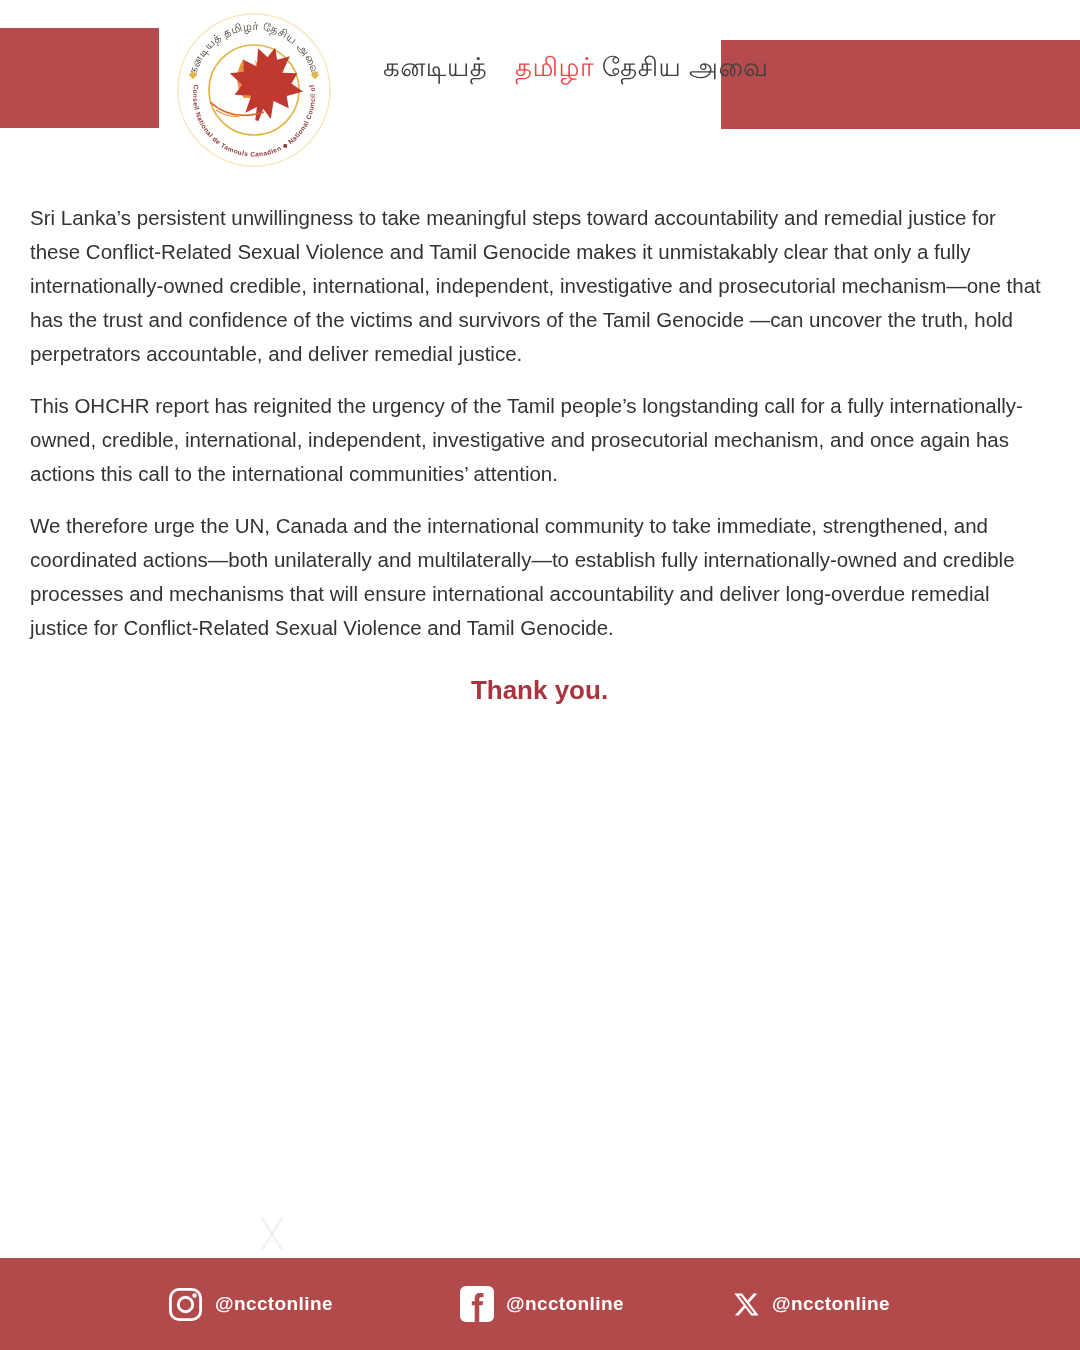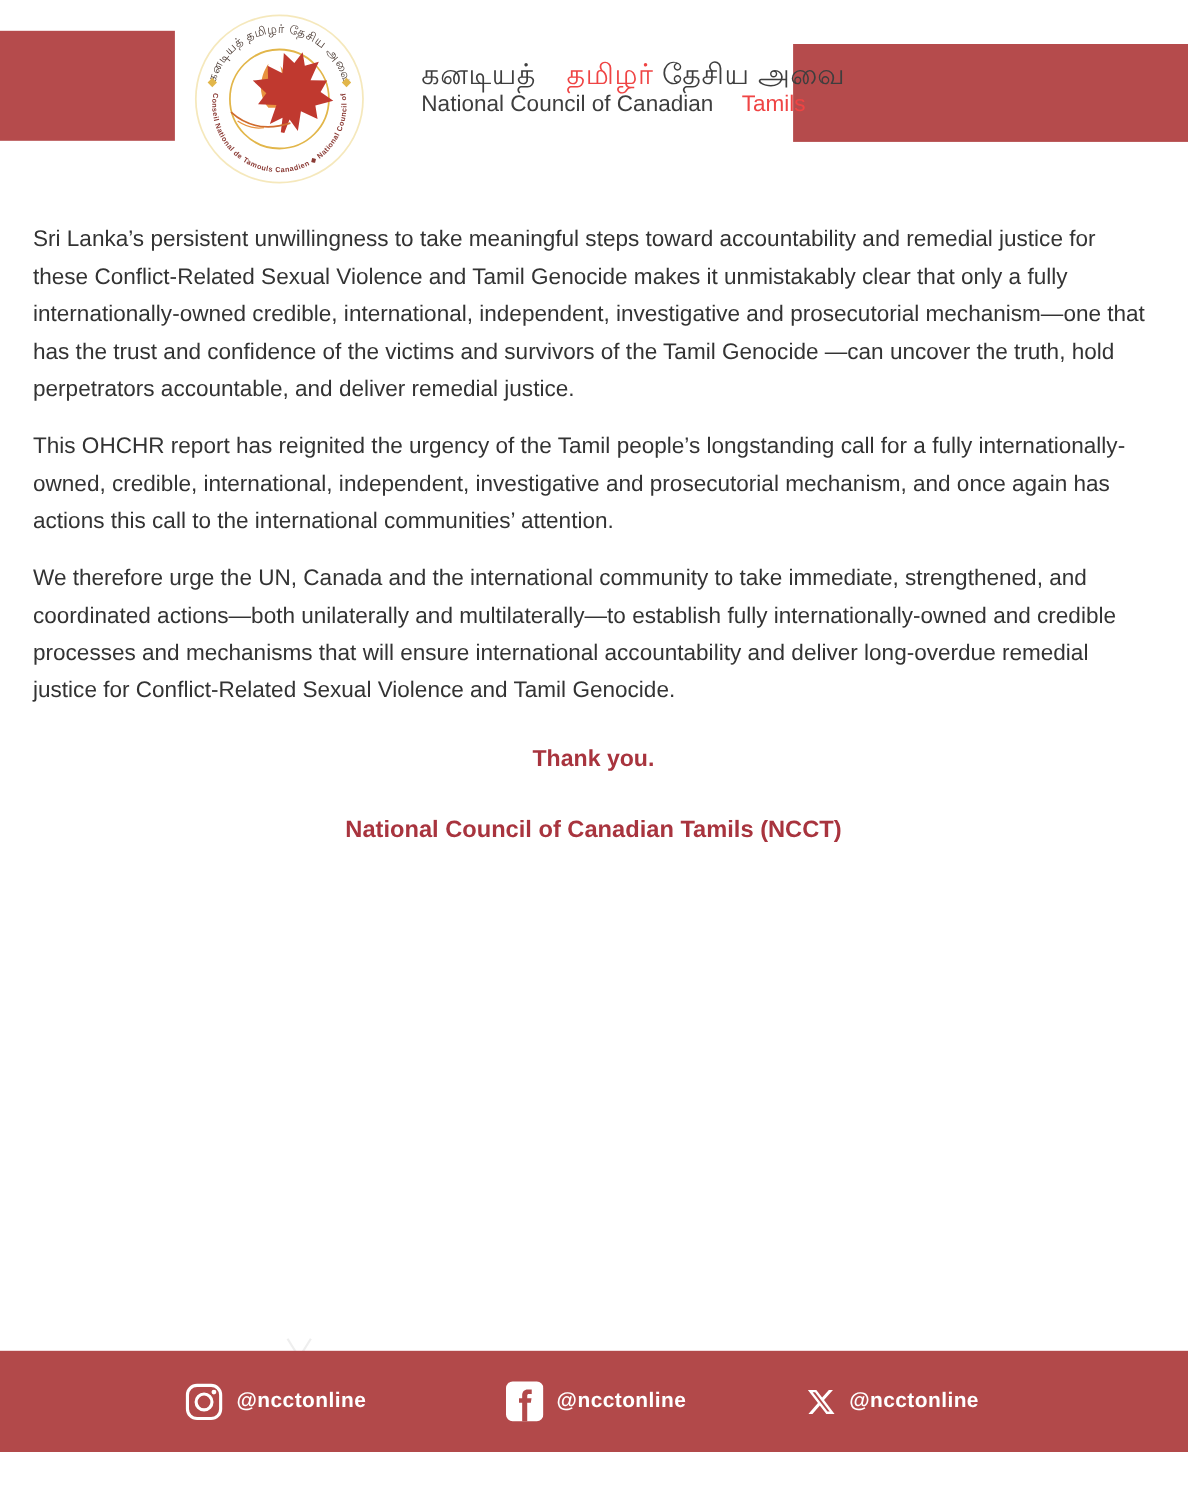--- a/index.html
+++ b/index.html
@@ -20,30 +20,30 @@
   .accent{color:#ef4444;margin-left:20px;}
   
   .letter{
     position:absolute;left:30px;top:201px;width:1019px;
     font-size:20.5px;line-height:34px;color:#333333;
   }
   .letter p{margin:0 0 18px 0;}
   .center-red{
     text-align:center;font-weight:bold;color:#a8343e;
   }
-  .thank-you{font-size:21px;margin:28px 0 0 0;}
+  .thank-you{font-size:26px;margin:28px 0 0 0;}
   .signature{font-size:21.5px;margin:30px 0 0 0;}
   
   .faint-mark{position:absolute;left:250px;top:1214px;width:44px;height:40px;opacity:.35;}
   .faint-mark span{position:absolute;left:21px;top:0;width:2px;height:40px;background:#cfcfcf;}
   .faint-mark .l1{transform:rotate(32deg);}
   .faint-mark .l2{transform:rotate(-32deg);}
   
   .footer{
-    position:absolute;left:0;top:1228px;width:1080px;height:92px;background:#b2494a;
+    position:absolute;left:0;top:1258px;width:1080px;height:92px;background:#b2494a;
   }
   .social{position:absolute;top:0;height:92px;display:flex;align-items:center;gap:12px;cursor:pointer;}
   .social .handle{color:#ffffff;font-size:19px;font-weight:bold;letter-spacing:.4px;}
   .soc-ig{left:168px;}
   .soc-fb{left:460px;}
   .soc-x{left:733px;}
   .icon-box{display:flex;align-items:center;justify-content:center;}
 </style>
 </head>
 <body>
@@ -81,29 +81,27 @@
       <path fill="#c0392f" d="M0 -46 L6 -32 L20 -40 L16 -18 L34 -22 L30 -8 L46 -2 L28 8 L34 22 L14 18 L16 40 L4 30 L2 46 L-2 46 L-4 30 L-16 40 L-14 18 L-34 22 L-28 8 L-46 -2 L-30 -8 L-34 -22 L-16 -18 L-20 -40 L-6 -32 Z"></path>
     </g>
 
     <path d="M38,96 Q60,116 92,106" fill="none" stroke="#cf6b2f" stroke-width="1.6"></path>
     <path d="M44,104 Q56,112 68,110" fill="none" stroke="#e8923f" stroke-width="1.2"></path>
   </svg>
 </div>
 
 <div class="org-titles">
   <div class="org-tamil"><span>கனடியத் </span><span class="accent">தமிழர்</span><span> தேசிய அவை</span></div>
-  <div class="org-en"><span>National Council of Canadian </span><span class="accent">Tamils</span><span></span></div>
 </div>
 
 <div class="letter">
   <p>Sri Lanka’s persistent unwillingness to take meaningful steps toward accountability and remedial justice for these Conflict-Related Sexual Violence and Tamil Genocide makes it unmistakably clear that only a fully internationally-owned credible, international, independent, investigative and prosecutorial mechanism—one that has the trust and confidence of the victims and survivors of the Tamil Genocide —can uncover the truth, hold perpetrators accountable, and deliver remedial justice.</p>
   <p>This OHCHR report has reignited the urgency of the Tamil people’s longstanding call for a fully internationally-owned, credible, international, independent, investigative and prosecutorial mechanism, and once again has actions this call to the international communities’ attention.</p>
   <p>We therefore urge the UN, Canada and the international community to take immediate, strengthened, and coordinated actions—both unilaterally and multilaterally—to establish fully internationally-owned and credible processes and mechanisms that will ensure international accountability and deliver long-overdue remedial justice for Conflict-Related Sexual Violence and Tamil Genocide.</p>
   <div class="center-red thank-you">Thank you.</div>
-  <div class="center-red signature">National Council of Canadian Tamils (NCCT)</div>
 </div>
 
 <div class="faint-mark">
   <span class="l1"></span>
   <span class="l2"></span>
 </div>
 
 <div class="footer">
 
   <div class="social soc-ig">

